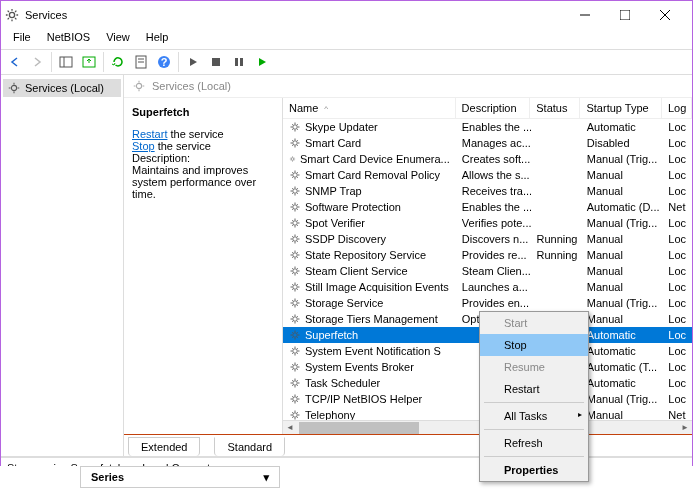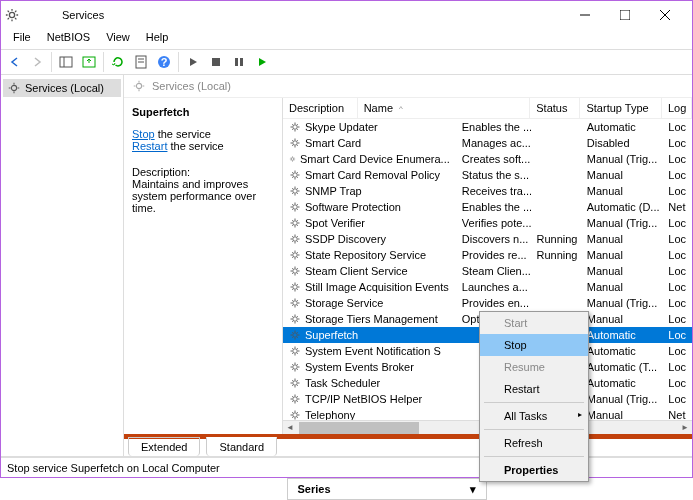--- a/index.html
+++ b/index.html
@@ -1,37 +1,37 @@
 <!DOCTYPE html>
 <html><head>
 <meta charset="utf-8">
 <style>
 * { box-sizing: border-box; margin: 0; padding: 0; font-family: 'Segoe UI', Tahoma, sans-serif; font-size: 11px; }
 body { width: 693px; height: 500px; background: #fff; overflow: hidden; }
 .window { width: 693px; height: 478px; border: 1px solid #b463e0; position: relative; background: #fff; }
-.titlebar { height: 28px; display: flex; align-items: center; padding: 0 4px; gap: 37px; }
+.titlebar { height: 28px; display: flex; align-items: center; padding: 0 4px; }
 .titlebar svg { margin-right: 6px; }
 .title-text { flex: 1; }
 .win-controls { display: flex; }
 .win-btn { width: 40px; height: 26px; display: flex; align-items: center; justify-content: center; cursor: default; }
 .menubar { height: 20px; display: flex; padding: 0 4px; }
 .menu-item { padding: 2px 8px; cursor: default; }
 .toolbar { height: 26px; border-top: 1px solid #ddd; border-bottom: 1px solid #ddd; display: flex; align-items: center; padding: 0 2px; gap: 1px; }
 .tool-btn { width: 22px; height: 22px; display: flex; align-items: center; justify-content: center; cursor: default; border: 1px solid transparent; }
 .tool-sep { width: 1px; height: 20px; background: #ddd; margin: 0 2px; }
 .content { display: flex; height: calc(100% - 28px - 20px - 26px - 20px); border-bottom: 1px solid #ddd; justify-content: center; }
 .nav-pane { width: 123px; border-right: 1px solid #ddd; padding: 4px 2px; }
 .nav-item { display: flex; align-items: center; padding: 2px 4px; background: #ddd; gap: 4px; }
 .detail-pane { flex: 1; display: flex; flex-direction: column; overflow: hidden; }
 .detail-header { display: flex; align-items: center; padding: 4px 8px; gap: 6px; color: #888; border-bottom: 1px solid #eee; }
 .detail-body { flex: 1; display: flex; overflow: hidden; }
 .info-pane { width: 158px; padding: 8px; }
 .service-name { font-weight: bold; margin-bottom: 10px; }
 .link { color: #0066cc; text-decoration: underline; cursor: pointer; }
-.info-desc-label { margin-top: 14px; }
+.info-desc-label { margin-top: 0; }
 .list-pane { flex: 1; display: flex; flex-direction: column; border-left: 1px solid #ddd; overflow: hidden; }
 .list-header { display: flex; border-bottom: 1px solid #eee; }
 .col-h { padding: 4px 6px; border-right: 1px solid #eee; font-weight: normal; cursor: default; display: flex; align-items: center; }
 .col-h.sorted::after { content: '^'; font-size: 8px; margin-left: 6px; color: #888; }
 .list-body { flex: 1; overflow: hidden; position: relative; }
 .row { display: flex; align-items: center; height: 16px; }
 .row.selected { background: #0078d7; color: #fff; }
 .cell { padding: 1px 6px; white-space: nowrap; overflow: hidden; text-overflow: ellipsis; display: flex; align-items: center; gap: 4px; }
 .cell.name { width: 176px; }
 .cell.desc { width: 76px; }
@@ -39,31 +39,31 @@
 .cell.startup { width: 83px; }
 .cell.logon { width: 30px; }
 .col-name { width: 176px; }
 .col-desc { width: 76px; }
 .col-status { width: 51px; }
 .col-startup { width: 83px; }
 .col-logon { width: 30px; }
 .scroll-h { height: 14px; background: #f0f0f0; border-top: 1px solid #ddd; display: flex; align-items: center; }
 .scroll-thumb { height: 12px; width: 120px; background: #c0c0c0; margin-left: 2px; }
 .scroll-arrow { width: 14px; height: 14px; display: flex; align-items: center; justify-content: center; font-size: 8px; color: #666; }
-.tabs { height: 22px; display: flex; align-items: flex-end; gap: 6px; padding-left: 4px; border-top: 5px solid #c2410c; }
+.tabs { height: 22px; display: flex; align-items: flex-end; gap: 14px; padding-left: 4px; border-top: 1px solid #c2410c; }
 .tab { padding: 3px 12px; border: 1px solid #ccc; border-bottom: none; border-radius: 0 0 4px 4px; cursor: default; }
 .tab.active { background: #fff; font-weight: normal; border-top: 1px solid #fff; margin-top: -1px; }
 .statusbar { height: 20px; border-top: 1px solid #ddd; padding: 2px 6px; display: flex; align-items: center; }
 .context-menu { position: absolute; top: 310px; left: 478px; width: 110px; background: #f0f0f0; border: 1px solid #999; box-shadow: 2px 2px 4px rgba(0,0,0,.3); z-index: 100; }
 .ctx-item { padding: 5px 10px 5px 24px; cursor: default; position: relative; }
 .ctx-item.disabled { color: #888; }
 .ctx-item.highlight { background: #90c8f6; }
 .ctx-item.submenu::after { content: '▸'; position: absolute; right: 6px; font-size: 8px; }
 .ctx-sep { height: 1px; background: #ccc; margin: 2px 4px; }
-.bottom-panel { position: absolute; left: 0; bottom: 0; width: 100%; height: 22px; background: #fff; display: flex; justify-content: center; }
+.bottom-panel { position: absolute; left: 0; bottom: 12px; width: 100%; height: 22px; background: #fff; display: flex; }
 .series-tab { width: 200px; border: 1px solid #ccc; padding: 2px 10px; margin-left: 80px; font-weight: bold; display: flex; justify-content: space-between; align-items: center; }
 svg.gear { width: 14px; height: 14px; }
 </style>
 </head>
 <body>
 
 <div class="window">
 
   <div class="titlebar">
     <svg class="gear" viewBox="0 0 16 16">
@@ -182,30 +182,30 @@
         <svg class="gear" viewBox="0 0 16 16">
             <circle cx="8" cy="8" r="3" fill="none" stroke="#aaa" stroke-width="1.2"></circle>
             <path d="M8 2v2M8 12v2M2 8h2M12 8h2" stroke="#aaa" stroke-width="1.2"></path>
           </svg>
         <span>Services (Local)</span>
       </div>
 
       <div class="detail-body">
         <div class="info-pane">
           <div class="service-name">Superfetch</div>
+          <div><span class="link">Restart</span><span> the service</span></div>
           <div><span class="link">Stop</span><span> the service</span></div>
-          <div><span class="link">Restart</span><span> the service</span></div>
           <div class="info-desc-label">Description:</div>
           <div>Maintains and improves system performance over time.</div>
         </div>
 
         <div class="list-pane">
           <div class="list-header">
+            <div class="col-h col-name sorted">Name</div>
             <div class="col-h col-desc">Description</div>
-            <div class="col-h col-name sorted">Name</div>
             <div class="col-h col-status">Status</div>
             <div class="col-h col-startup">Startup Type</div>
             <div class="col-h col-logon">Log</div>
           </div>
           <div class="list-body" id="list-body">
               <div class="row">
                 <div class="cell name">
                   <svg width="12" height="12" viewBox="0 0 16 16">
                     <circle cx="8" cy="8" r="3" fill="none" stroke="#555" stroke-width="1.2"></circle>
                     <path d="M8 2v2M8 12v2M2 8h2M12 8h2M4 4l1 1M11 11l1 1M4 12l1-1M11 5l1-1" stroke="#555" stroke-width="1.2"></path>
@@ -244,21 +244,21 @@
                 <div class="cell logon">Loc</div>
               </div>
               <div class="row">
                 <div class="cell name">
                   <svg width="12" height="12" viewBox="0 0 16 16">
                     <circle cx="8" cy="8" r="3" fill="none" stroke="#555" stroke-width="1.2"></circle>
                     <path d="M8 2v2M8 12v2M2 8h2M12 8h2M4 4l1 1M11 11l1 1M4 12l1-1M11 5l1-1" stroke="#555" stroke-width="1.2"></path>
                   </svg>
                   <span>Smart Card Removal Policy</span>
                 </div>
-                <div class="cell desc">Status the s...</div>
+                <div class="cell desc">Allows the s...</div>
                 <div class="cell status"></div>
                 <div class="cell startup">Manual</div>
                 <div class="cell logon">Loc</div>
               </div>
               <div class="row">
                 <div class="cell name">
                   <svg width="12" height="12" viewBox="0 0 16 16">
                     <circle cx="8" cy="8" r="3" fill="none" stroke="#555" stroke-width="1.2"></circle>
                     <path d="M8 2v2M8 12v2M2 8h2M12 8h2M4 4l1 1M11 11l1 1M4 12l1-1M11 5l1-1" stroke="#555" stroke-width="1.2"></path>
                   </svg>

